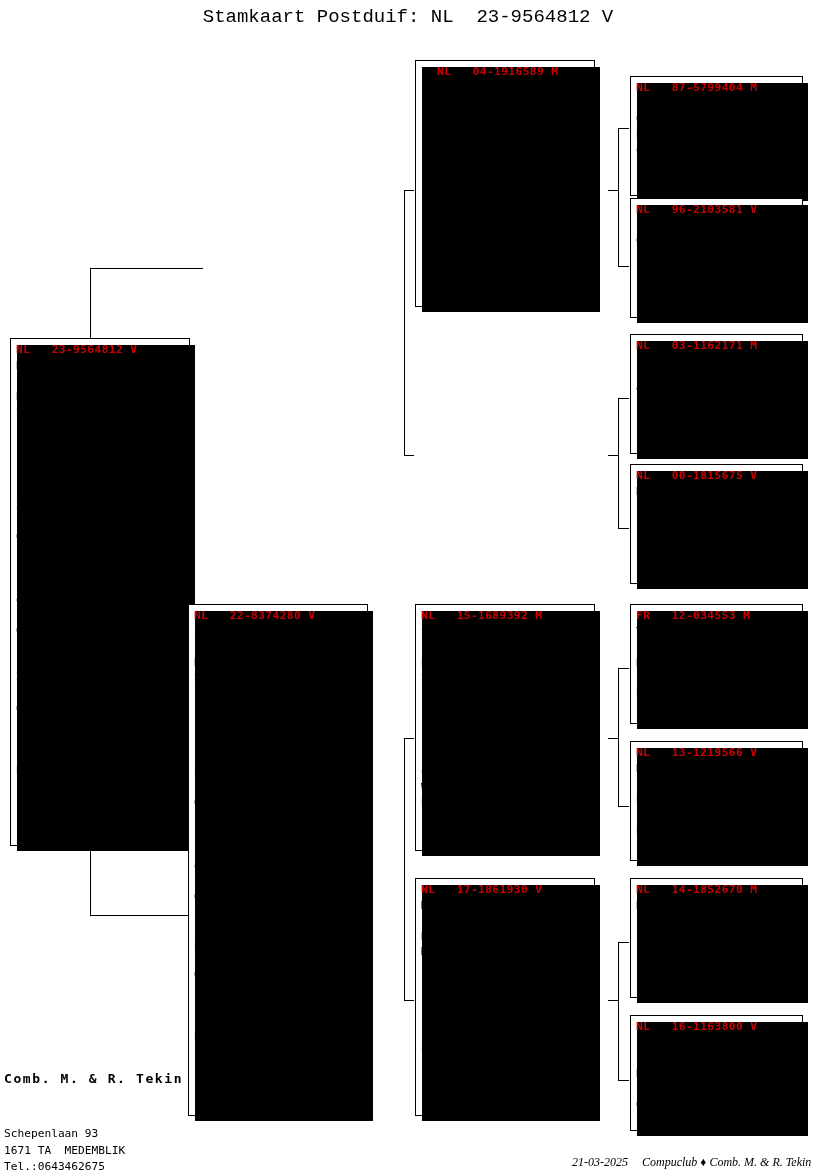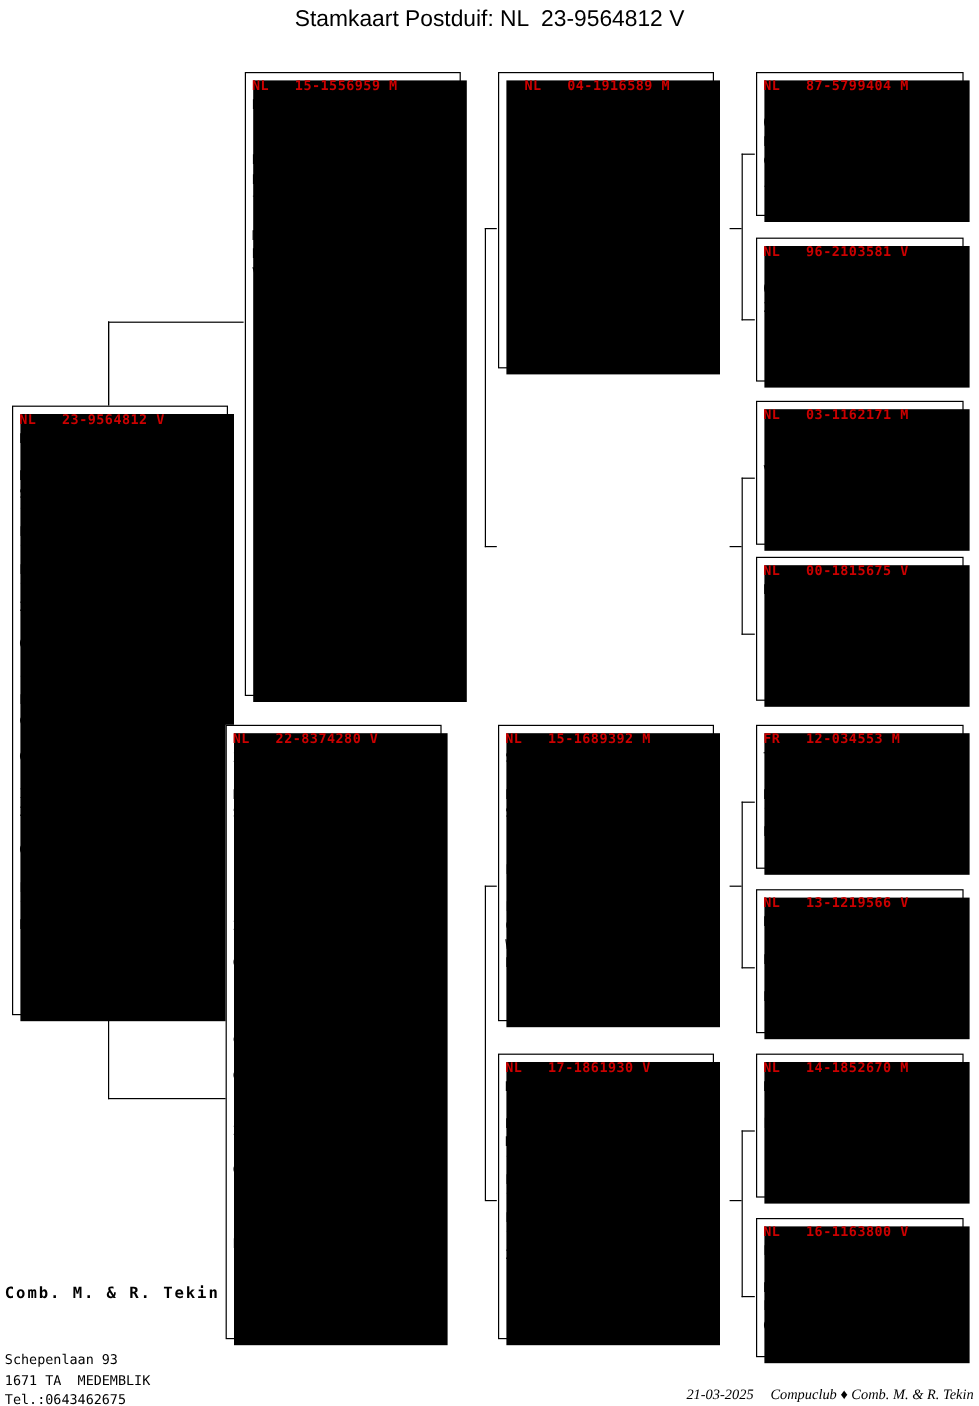--- a/index.html
+++ b/index.html
@@ -8,21 +8,21 @@
     background:#ffffff;
     font-family:"DejaVu Sans Mono","Liberation Mono",monospace;
     position:relative;
     overflow:hidden;
   }
   #page{position:absolute;left:0;top:0;width:816px;height:1172px;}
 
   .title{
     position:absolute;left:0;top:6px;width:816px;
     text-align:center;
-    font-family:Liberation Sans, sans-serif;
+    font-family:Liberation Mono, monospace;
     font-size:19px;
     color:#000;
     letter-spacing:0px;
     white-space:pre;
   }
 
   
   .box{
     position:absolute;
     box-sizing:border-box;
@@ -158,34 +158,20 @@
 INT.NAT.BARCELONA
 2014!!!
 
 GRANDFATHER:
 "The Special One"
 FR12-034553 -
 1 International
 Barcelona 19,083d.</span>
   </div>
 
-  <div class="box" style="left:204px;top:60px;width:180px;height:520px;">
-    <span class="shadow"></span>
-    <span class="ring">NL   15-1556959 M</span>
-    <span class="body">NEW BREEDER
-
-roodbont
-NEW BREEDER IS:
-KLEINZOON VAN DE
-tOPKWEKER "404"
-
-MOEDER IS:
-HET TOP "'T VAALTJE"
-VAN Dirk Pals</span>
-  </div>
 
   <div class="box" style="left:188px;top:604px;width:180px;height:512px;">
     <span class="shadow"></span>
     <span class="ring">NL   22-8374280 V</span>
     <span class="body">ZUSJE SULTANIA 469
 
 KRAS
 SULTANIA VLOOG:
 1E FONDUNIE 2164
 PIGEONS
@@ -249,21 +235,21 @@
 PIGEONS
 10 NAT.NARBONNE 8186
 PIGEONS.
 19 INT.NAT NARBONNE
 28.876 PIGEONS 2021
 
 "DE SULTAN" vloog
 :1e INTERNATIONAAL</span>
   </div>
 
-  <div class="box" style="left:630px;top:60px;width:173px;height:120px;">
+  <div class="box" style="left:630px;top:76px;width:173px;height:120px;">
     <span class="shadow"></span>
     <span class="ring">NL   87-5799404 M</span>
     <span class="body">"Stamvader 404"
 Oostenrijk
 Bont
 de 404     sam de
 jong</span>
   </div>
 
   <div class="box" style="left:630px;top:198px;width:173px;height:120px;">

